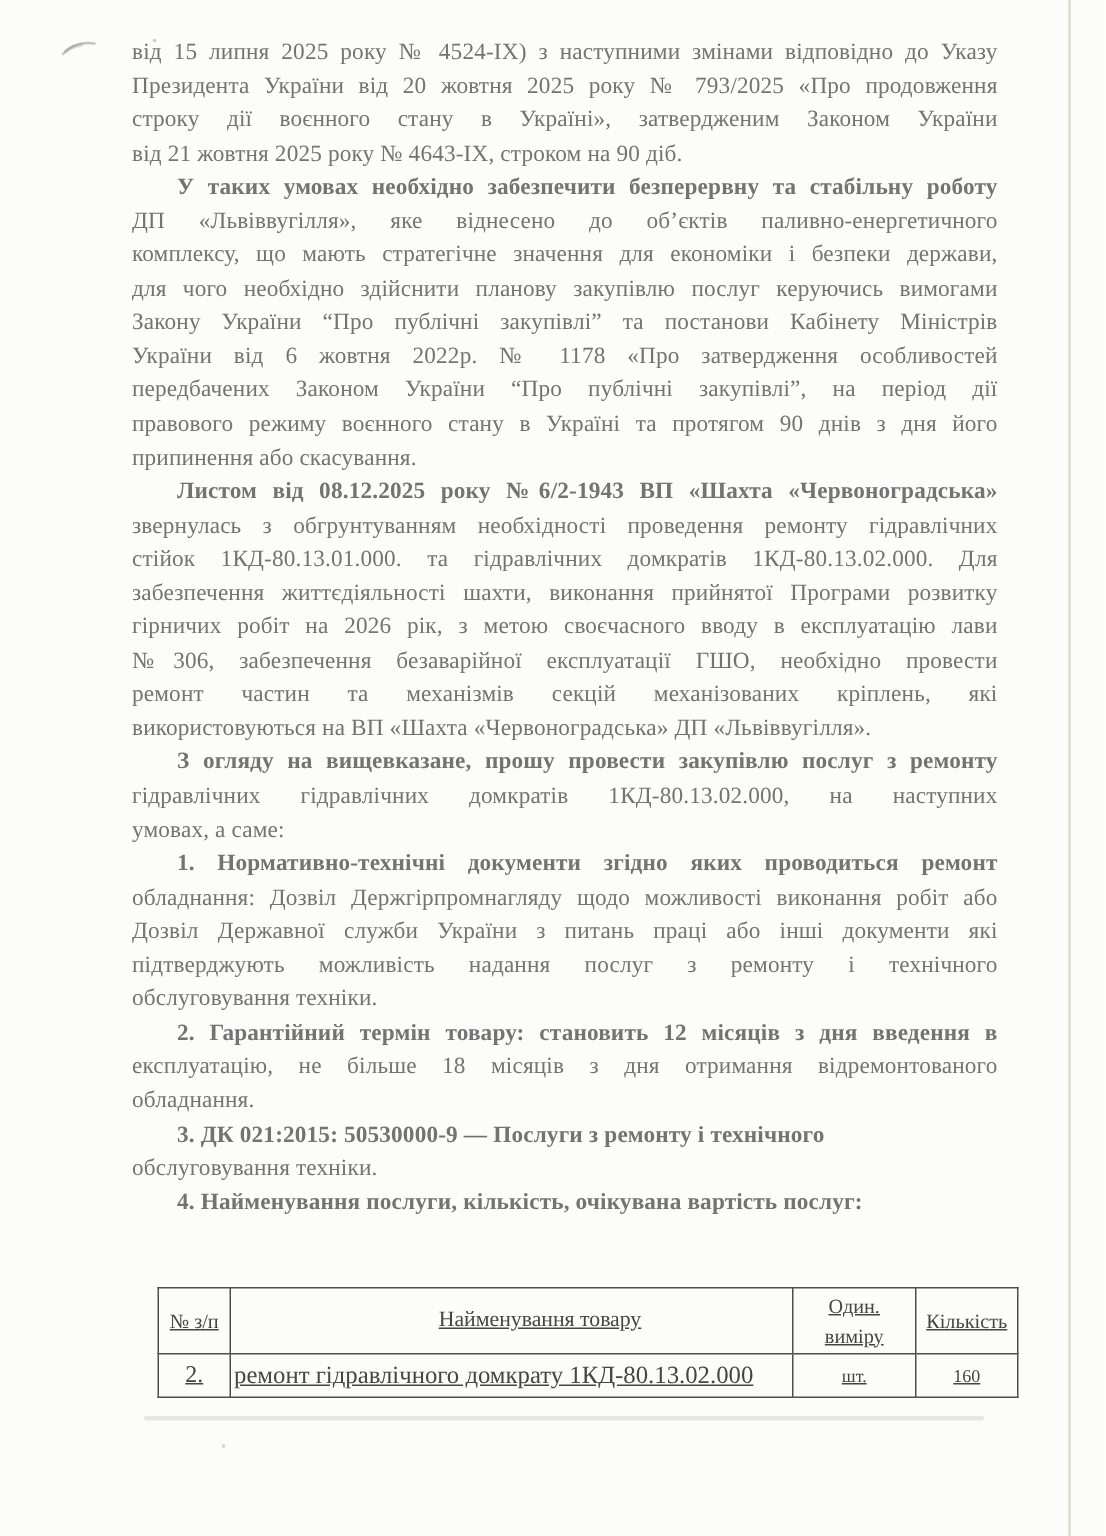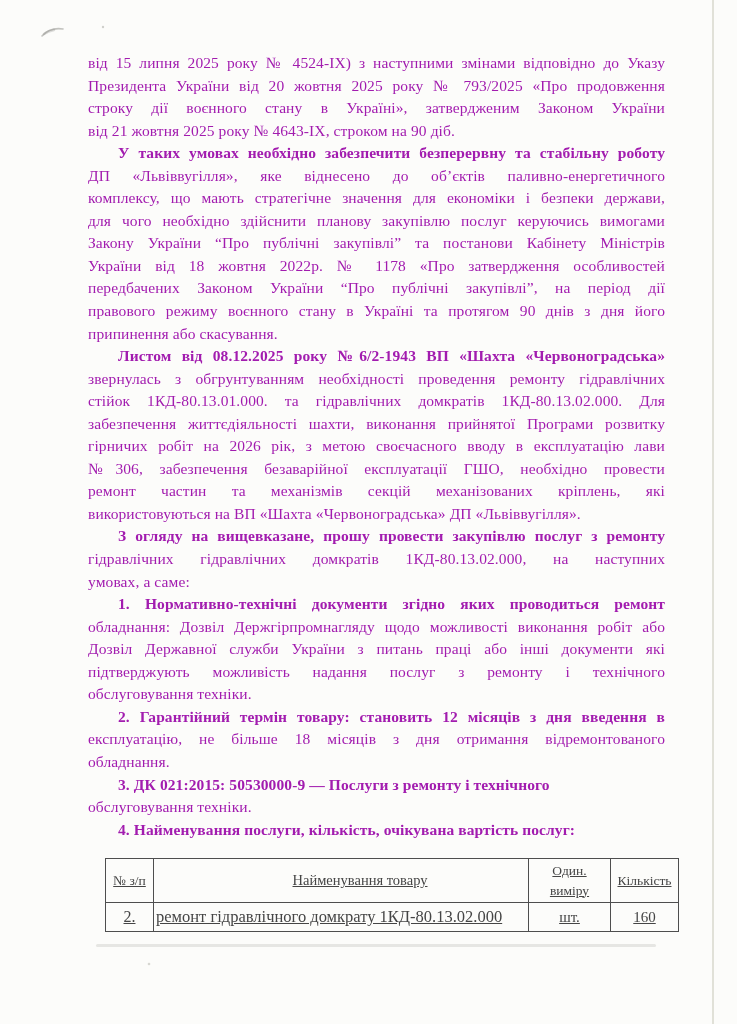--- a/index.html
+++ b/index.html
@@ -11,23 +11,23 @@
   .page {
     position: absolute;
     left: 0; top: 0;
     width: 737px; height: 1024px;
     background: #fcfcfa;
     font-family: "Liberation Serif", "DejaVu Serif", serif;
   }
   
   .doc {
     position: absolute;
-    left: 88px; top: 52px;
+    left: 88px; top: 24px;
     width: 577px;
-    color: #a21caf;
+    color: #737373;
     filter: blur(0.25px);
   }
   .line {
     font-size: 15.5px;
     line-height: 22.55px;
     height: 22.55px;
     text-align: justify;
     text-align-last: justify;
     letter-spacing: 0.1px;
     white-space: normal;
@@ -57,21 +57,21 @@
   .items-table thead tr { height: 44px; }
   .items-table tbody tr { height: 29px; }
   .items-table th { font-size: 13.5px; line-height: 1.45; }
   .items-table th.col-name { font-size: 14.5px; padding-left: 42px; }
   .items-table td { font-size: 16px; }
   .items-table td.cell-name {
     text-align: left;
     padding-left: 2px;
     font-size: 16.5px;
   }
-  .items-table td.cell-qty, .items-table td.cell-unit { font-size: 15px; text-align: center; }
+  .items-table td.cell-qty, .items-table td.cell-unit { font-size: 12px; text-align: center; }
 
   
   .scan-vline {
     position: absolute;
     left: 712px; top: 0;
     width: 2px; height: 1024px;
     background: rgba(210, 210, 198, 0.65);
   }
   .scan-shadow-under-table {
     position: absolute;
@@ -95,21 +95,21 @@
   <div class="doc">
       <div class="line">від 15 липня 2025 року № 4524-IX) з наступними змінами відповідно до Указу</div>
       <div class="line">Президента України від 20 жовтня 2025 року № 793/2025 «Про продовження</div>
       <div class="line">строку дії воєнного стану в Україні», затвердженим Законом України</div>
       <div class="line end">від 21 жовтня 2025 року № 4643-IX, строком на 90 діб.</div>
       <div class="line indent">У таких умовах необхідно забезпечити безперервну та стабільну роботу</div>
       <div class="line">ДП «Львіввугілля», яке віднесено до об’єктів паливно-енергетичного</div>
       <div class="line">комплексу, що мають стратегічне значення для економіки і безпеки держави,</div>
       <div class="line">для чого необхідно здійснити планову закупівлю послуг керуючись вимогами</div>
       <div class="line">Закону України “Про публічні закупівлі” та постанови Кабінету Міністрів</div>
-      <div class="line">України від 18 жовтня 2022р. № 1178 «Про затвердження особливостей</div>
+      <div class="line">України від 6 жовтня 2022р. № 1178 «Про затвердження особливостей</div>
       <div class="line">передбачених Законом України “Про публічні закупівлі”, на період дії</div>
       <div class="line">правового режиму воєнного стану в Україні та протягом 90 днів з дня його</div>
       <div class="line end">припинення або скасування.</div>
       <div class="line indent">Листом від 08.12.2025 року №6/2-1943 ВП «Шахта «Червоноградська»</div>
       <div class="line">звернулась з обгрунтуванням необхідності проведення ремонту гідравлічних</div>
       <div class="line">стійок 1КД-80.13.01.000. та гідравлічних домкратів 1КД-80.13.02.000. Для</div>
       <div class="line">забезпечення життєдіяльності шахти, виконання прийнятої Програми розвитку</div>
       <div class="line">гірничих робіт на 2026 рік, з метою своєчасного вводу в експлуатацію лави</div>
       <div class="line">№306, забезпечення безаварійної експлуатації ГШО, необхідно провести</div>
       <div class="line">ремонт частин та механізмів секцій механізованих кріплень, які</div>

